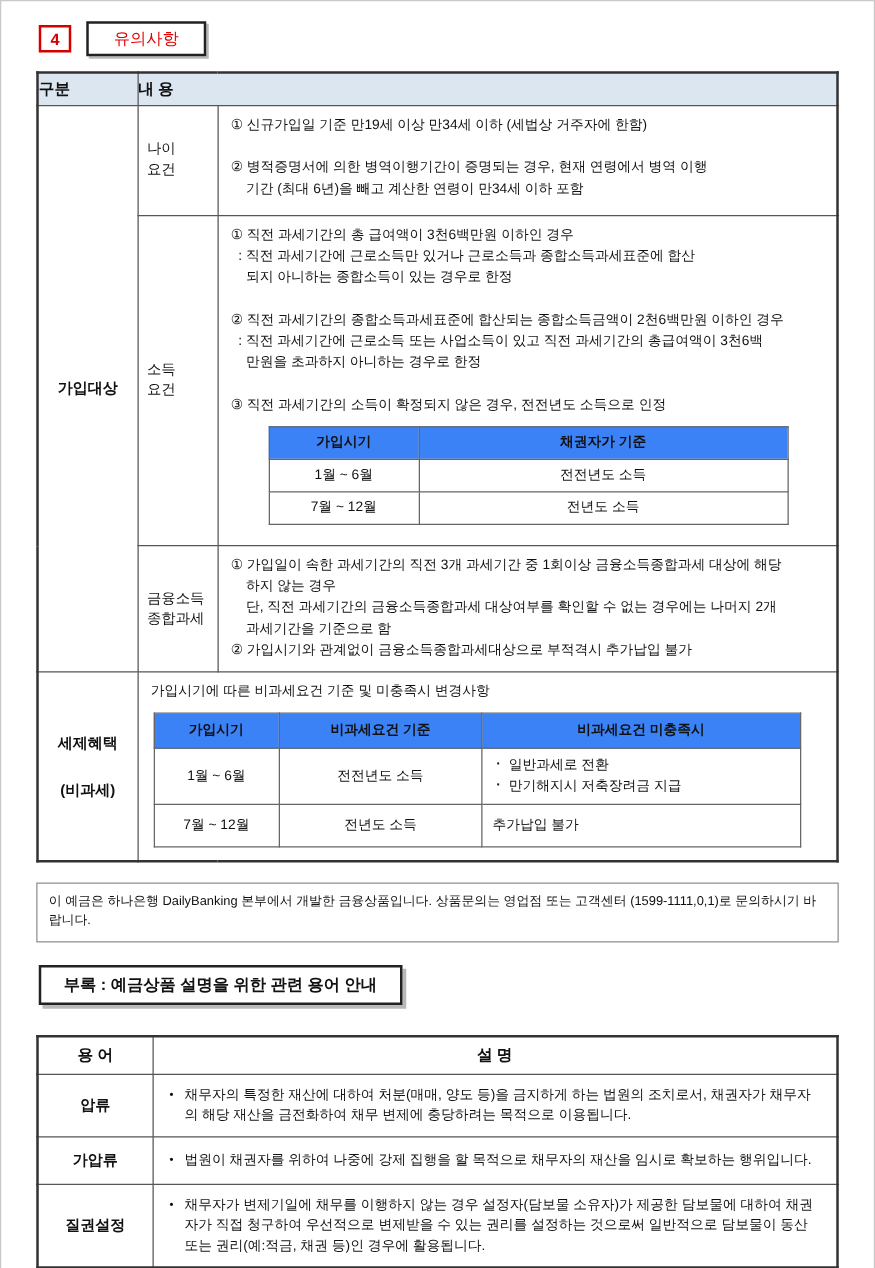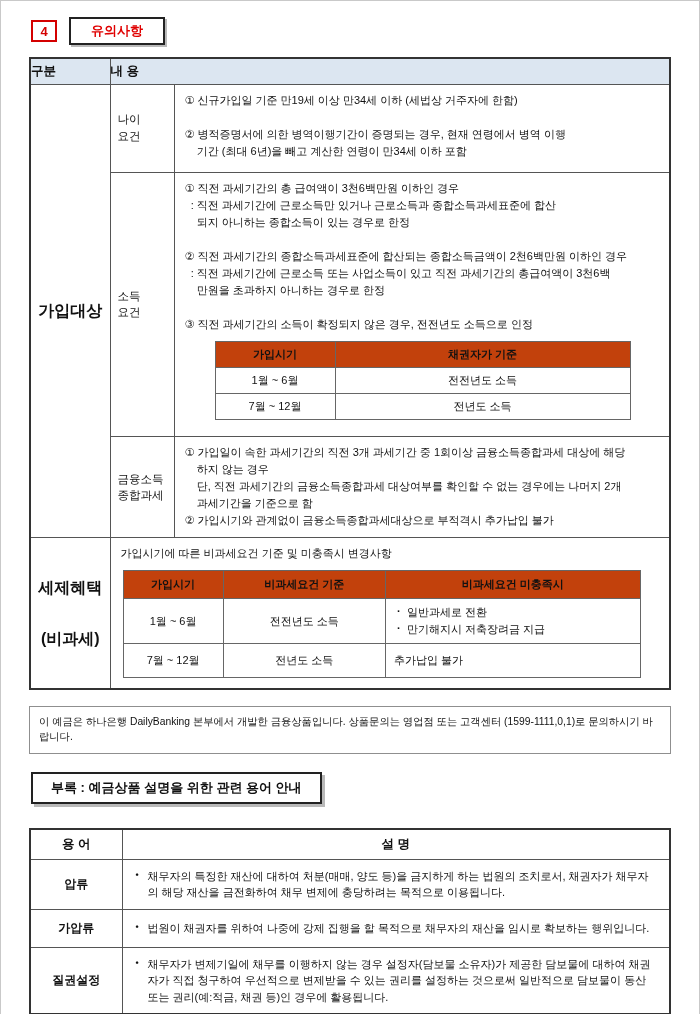--- a/index.html
+++ b/index.html
@@ -4,36 +4,36 @@
 <style>
   * { margin:0; padding:0; box-sizing:border-box; }
   html,body { background:#fff; }
   body { font-family:"Liberation Sans","DejaVu Sans",sans-serif; color:#111; }
   .page { width:700px; min-height:1014px; background:#fff; border:1px solid #c9c9c9; padding:12px 28px 20px 28px; }
 
   .title-row { display:flex; align-items:center; gap:12px; margin:4px 0 12px 2px; }
   .num-box { width:26px; height:22px; border:2px solid #d40000; color:#d40000; font-weight:bold;
              font-size:13px; display:flex; align-items:center; justify-content:center; }
   .title-box { min-width:96px; padding:3px 18px; border:2px solid #222; box-shadow:2px 2px 0 #b9b9b9;
-               color:#e00000; font-weight:bold; font-size:13px; text-align:center; background:#fff; }
+               color:#e00000; font-weight:normal; font-size:13px; text-align:center; background:#fff; }
 
   table { border-collapse:collapse; }
   .main-table { width:100%; border:2px solid #333; }
   .main-table > tbody > tr > td { border:1px solid #555; vertical-align:top; }
   .main-table .thead td { background:#dce6f1; font-weight:bold; font-size:12.5px; 
                           vertical-align:middle; height:26px; }
   .cat-cell { width:80px; text-align:center; vertical-align:middle !important; font-weight:bold;
-              font-size:16px; white-space:pre-line; line-height:1.6; }
+              font-size:12px; white-space:pre-line; line-height:1.6; }
   .sub-cell { width:64px; vertical-align:middle !important; font-size:11.5px; padding:4px 2px 4px 7px;
               white-space:pre-line; line-height:1.45; }
   .content-cell { padding:7px 8px 8px 10px; font-size:11px; line-height:1.55; }
   .pre { white-space:pre-wrap; }
 
   .inner-table td { border:1px solid #666; font-size:11px; text-align:center; padding:4px 6px; }
-  .inner-table .ih td { background:#c2410c; font-weight:bold; }
+  .inner-table .ih td { background:#3b82f6; font-weight:bold; }
   .it1 { margin:8px 0 8px 30px; }
   .it1 .c-period { width:120px; }
   .it1 .c-basis  { width:295px; }
   .it2 { margin:8px 0 2px 2px; width:518px; }
   .it2 .c-period { width:100px; height:34px; vertical-align:middle; }
   .it2 .c-basis  { width:162px; vertical-align:middle; }
   .it2 .c-unmet  { width:254px; text-align:left; padding:5px 8px; vertical-align:middle; }
 
   .bi { position:relative; padding-left:13px; }
   .bi::before { content:"·"; position:absolute; left:3px; top:-1px; font-weight:bold; }

